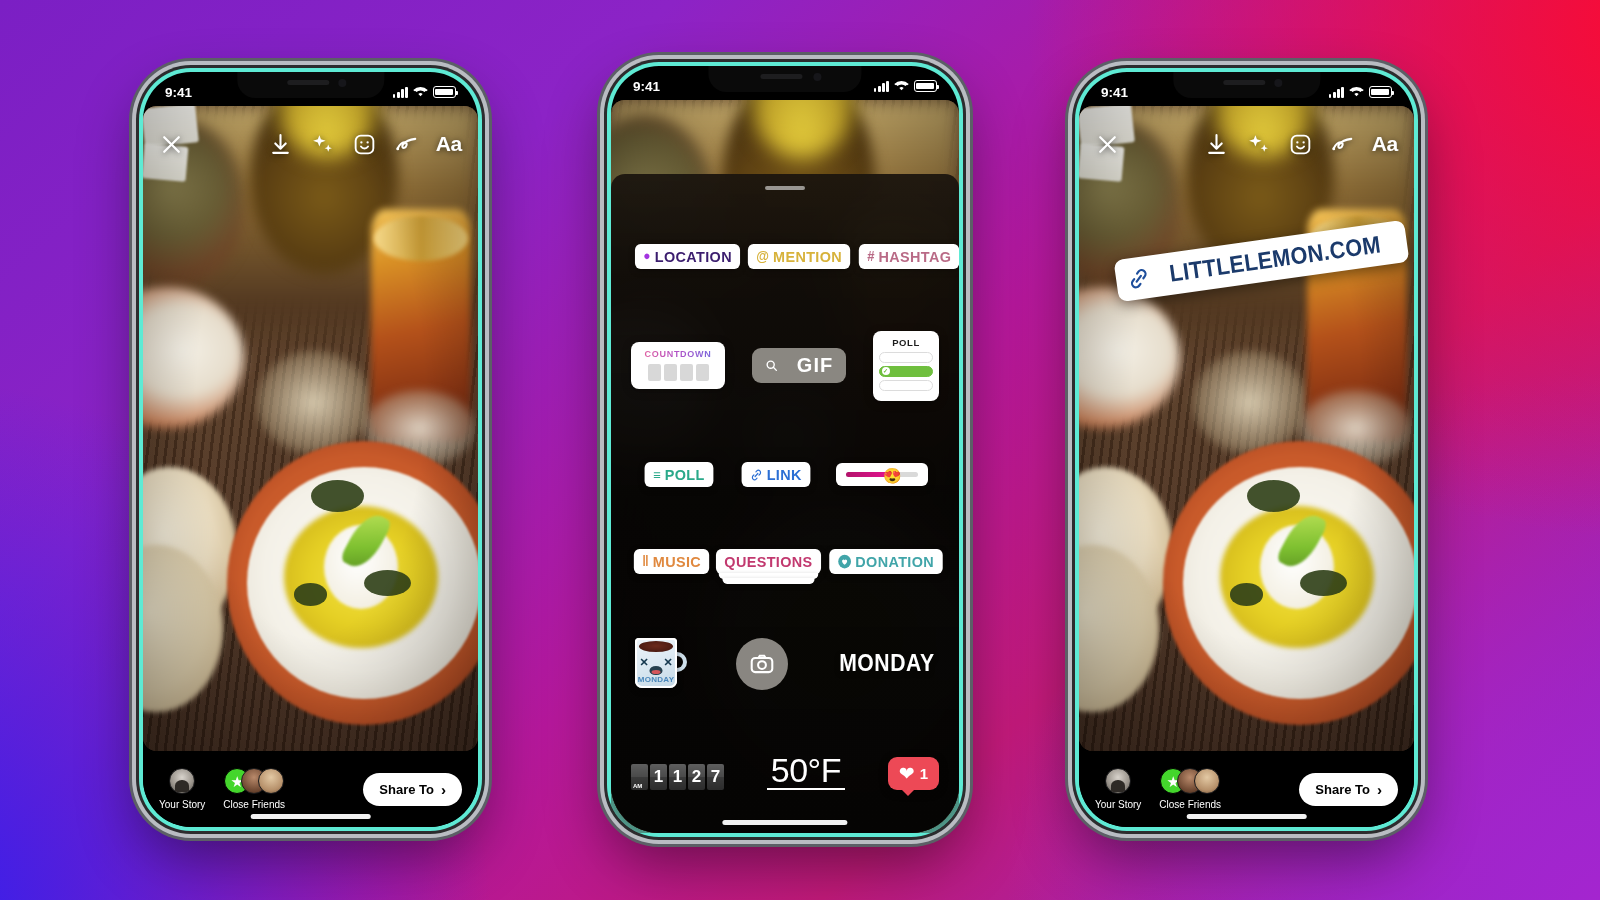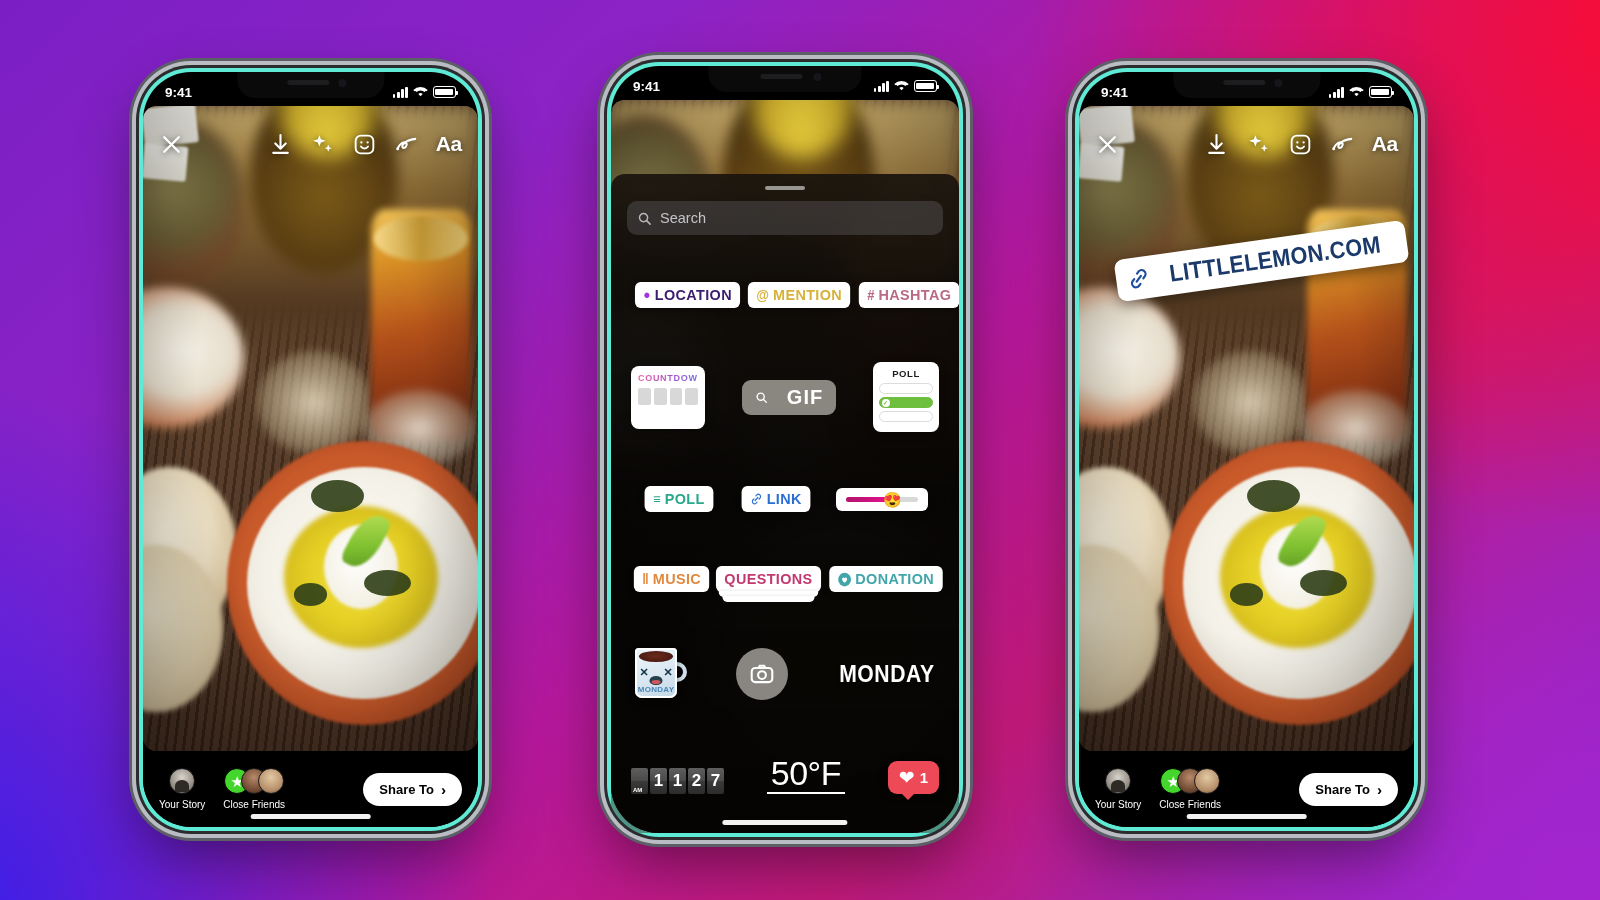--- a/index.html
+++ b/index.html
@@ -175,21 +175,21 @@
   .c-donation { color:#41a5a9; }
 
   .q-stack { position:relative; }
   .q-stack::before, .q-stack::after { content:""; position:absolute; left:5px; right:5px;
       height:6px; background:#fff; border-radius:0 0 5px 5px; box-shadow:0 2px 5px rgba(0,0,0,.3); }
   .q-stack::before { bottom:-5px; left:3px; right:3px; }
   .q-stack::after  { bottom:-10px; left:7px; right:7px; }
 
   
   .card { background:#fff; border-radius:8px; box-shadow:0 2px 8px rgba(0,0,0,.4); }
-  .countdown { width:74px; padding:7px 7px 24px; }
+  .countdown { width:94px; padding:7px 7px 8px; }
   .cd-title { font-size:9px; font-weight:700; letter-spacing:.7px; text-align:center; margin-bottom:5px;
               font-family:"Liberation Sans Narrow","Liberation Sans",sans-serif;
               background:linear-gradient(90deg,#e8609a 0%,#b052c8 50%,#6f6be0 100%);
               -webkit-background-clip:text; background-clip:text; color:transparent; }
   .cd-boxes { display:flex; gap:3px; justify-content:center; }
   .cd-boxes i { display:block; width:13px; height:17px; background:#d8d8d8; border-radius:2px; }
 
   
   .gif { background:rgba(150,146,140,.92); color:#fff; border-radius:9px; padding:6px 13px;
          display:flex; align-items:center; gap:19px; font-size:20px; font-weight:700; letter-spacing:1px;
@@ -416,27 +416,20 @@
           <div class="blob b-glassrim"></div>
         <div class="blob b-dish"></div>
           <div class="blob b-dishIn"></div>
           <div class="blob b-oil"></div>
         <div class="vig"></div>
       </div>
     </div>
 
     <div class="tray">
       <div class="grabber"></div>
-      <div class="searchbar">
-        <svg viewBox="0 0 24 24" fill="none" stroke="currentColor" stroke-width="2.4" stroke-linecap="round">
-            <circle cx="10.5" cy="10.5" r="6.5"></circle>
-            <path d="M15.4 15.4 21 21"></path>
-          </svg>
-        <span class="sb-ph">Search</span>
-      </div>
 
       <div class="tray-body">
 
         <div class="row r1">
           <span class="chip c-location">
             <span class="pin">●</span>
             <span>LOCATION</span>
           </span>
           <span class="chip c-mention">
             <span class="gly">@</span>

